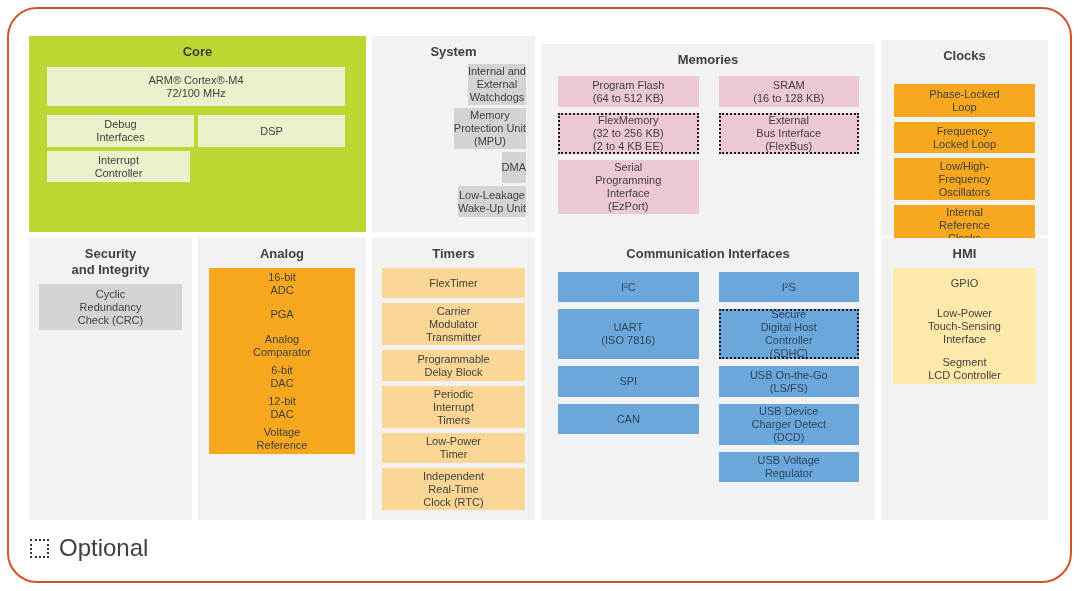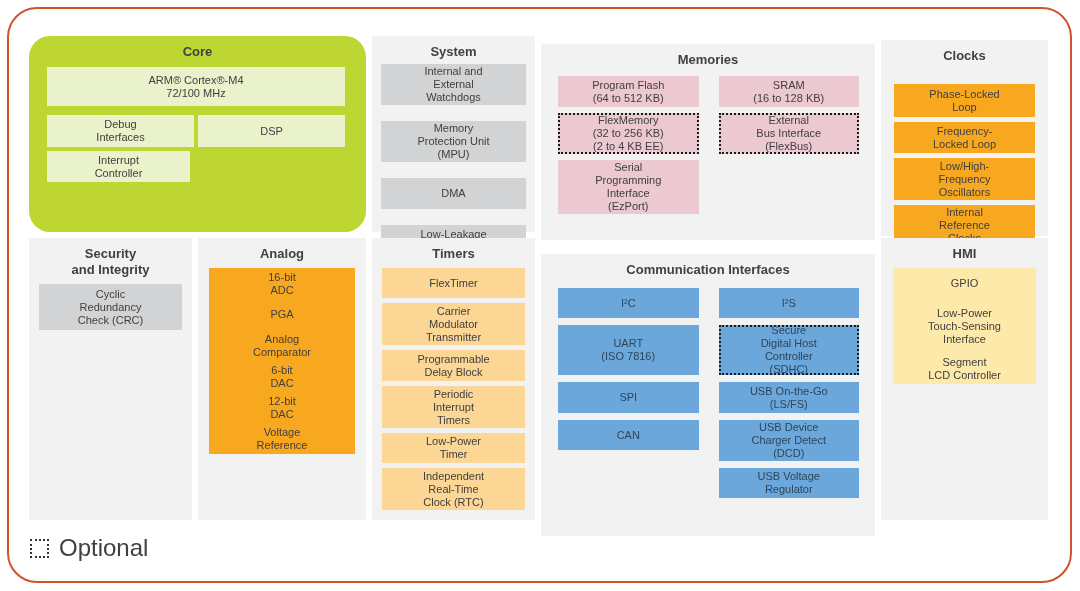--- a/index.html
+++ b/index.html
@@ -2,21 +2,21 @@
 <html style="--core-green: #bdd631; --core-block: #eaf2cc; --panel-bg: #f2f2f3; --gray-block: #d2d3d5; --pink-block: #ecc8d0; --orange-block: #f8a81e; --light-orange-block: #fcd694; --blue-block: #6ba7db; --yellow-block: #fde9a9; --border-orange: #cf5429; --text: #404041;"><head>
 <meta charset="utf-8">
 <style>
   * { margin:0; padding:0; box-sizing:border-box; }
   html,body { background:#ffffff; }
   body { font-family:"Liberation Sans","DejaVu Sans",sans-serif; }
   .stage { position:relative; width:1080px; height:591px; background:#fff; overflow:hidden; }
   .outer-border { position:absolute; left:7px; top:7px; width:1065px; height:576px;
                   border:2px solid var(--border-orange,#cf5429); border-radius:30px; }
   .panel { position:absolute; background:var(--panel-bg,#f2f2f3); }
-  .panel.green { background:var(--core-green,#bdd631);border-radius:21px; }
+  .panel.green { background:var(--core-green,#bdd631); }
   .title { font-size:13px; line-height:16px; font-weight:bold; color:var(--text,#404041);
            text-align:center; padding-top:8px; white-space:pre-line; }
   .body { margin-top:4px; }
   .row2 .body { margin-top:6px; }
   .block { font-size:11px; line-height:13px; color:var(--text,#404041); text-align:center;
            display:flex; align-items:center; justify-content:center; white-space:pre-line; }
   .optional { border:2px dotted #1a1a1a; }
   
   .bg-green-lt { background:var(--core-block,#eaf2cc); }
   .bg-gray     { background:var(--gray-block,#d2d3d5); }
@@ -28,21 +28,21 @@
   
   .h30{height:30px}.h31{height:31px}.h32{height:32px}.h33{height:33px}.h39{height:39px}
   .h41{height:41px}.h42{height:42px}.h46{height:46px}.h50{height:50px}.h54{height:54px}
   
   .stack { display:flex; flex-direction:column; }
   .core-body { padding:3px 21px 0 18px; }
   .core-cpu  { margin-bottom:9px; }
   .core-row  { display:flex; gap:4px; margin-bottom:4px; }
   .core-row .block { flex:1; }
   .core-int  { width:calc(50% - 6px); }
-  .sys-body   { padding:0 9px;  gap:16px; }
+  .sys-body   { padding:0 9px;  gap:3px;align-items:flex-end; }
   .clk-body   { padding:16px 13px; gap:5px; }
   .tmr-body   { padding:0 10px; gap:5px; }
   .ana-body   { padding:0 11px; gap:0; }
   .hmi-body   { padding:0 12px; }
   .sec-body   { padding:0 10px; margin-top:14px; }
   .twocol { display:flex; gap:20px; padding:4px 16px 0 17px; }
   .twocol .col { flex:1; display:flex; flex-direction:column; gap:6px; }
   .twocol.comm .col { gap:7px; }
   
   .legend { position:absolute; left:30px; top:534px; display:flex; align-items:center; gap:10px; }
@@ -165,21 +165,21 @@
 Interrupt
 Timers</div>
       <div class="block bg-orange-lt h30">Low-Power
 Timer</div>
       <div class="block bg-orange-lt h42">Independent
 Real-Time
 Clock (RTC)</div>
     </div>
   </div>
 
-  <div class="panel row2" style="left:541px; top:254px; width:334px; height:282px;">
+  <div class="panel row2" style="left:541px; top:238px; width:334px; height:282px;">
     <div class="title">Communication Interfaces</div>
     <div class="body twocol comm">
       <div class="col">
         <div class="block bg-blue h30">I²C</div>
         <div class="block bg-blue h50">UART
 (ISO 7816)</div>
         <div class="block bg-blue h31">SPI</div>
         <div class="block bg-blue h30">CAN</div>
       </div>
       <div class="col">

